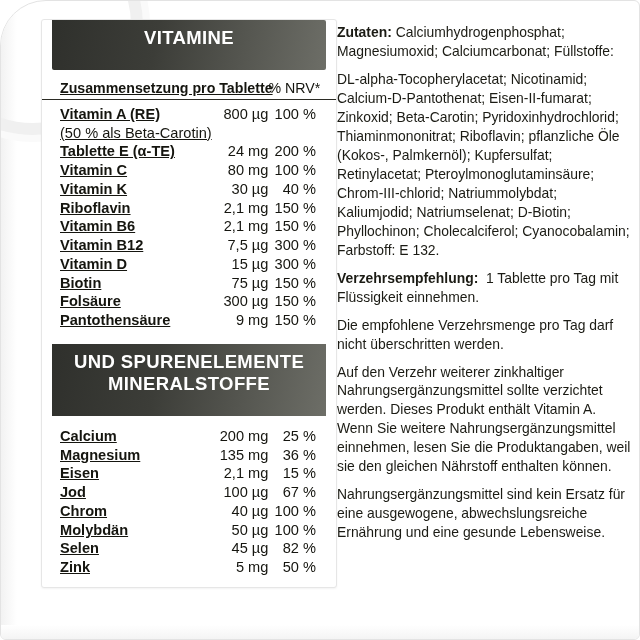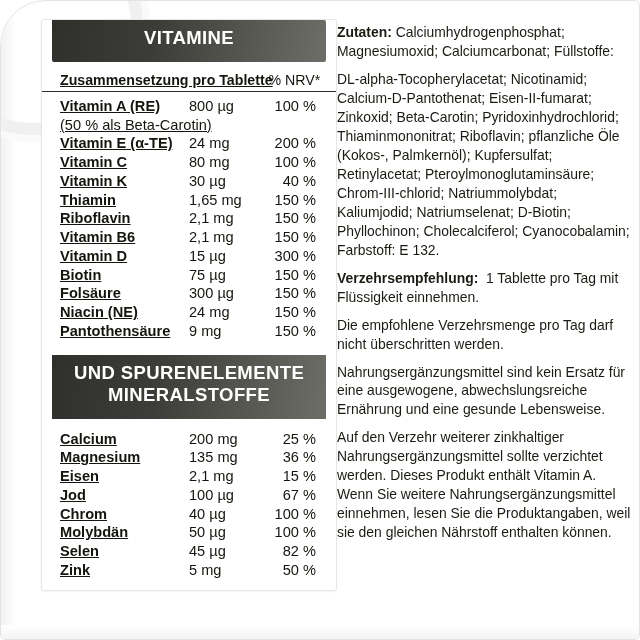--- a/index.html
+++ b/index.html
@@ -76,21 +76,21 @@
   
   .section-banner {
     margin: 0 10px;
     background: linear-gradient(100deg, #2f302c 0%, #3c3d38 38%, #6d6e67 100%);
     color: #ffffff;
     text-align: center;
     font-weight: bold;
     font-size: 18.5px;
     letter-spacing: 0.4px;
     line-height: 1.22;
-    padding: 7px 4px 12px 4px;
+    padding: 7px 4px 20px 4px;
   }
   .section-banner.first {
     margin-top: 0;
     border-radius: 0 2px 2px 2px;
   }
   .banner-line { display: block; }
 
   
   .nutrient-table {
     width: 100%;
@@ -100,21 +100,21 @@
     table-layout: fixed;
   }
   .nutrient-table th,
   .nutrient-table td {
     padding: 0;
     line-height: 1.285;
     vertical-align: baseline;
     white-space: nowrap;
   }
   .col-name   { width: 50%;  text-align: left;  padding-left: 18px !important; text-decoration: underline; }
-  .col-amount { width: 27%;  text-align: left; }
+  .col-amount { width: 27%;  text-align: right; }
   .col-nrv    { width: 23%;  text-align: right; padding-right: 20px !important; }
 
   .table-head th {
     font-weight: normal;
     font-size: 14.2px;
     padding-bottom: 2px !important;
     border-bottom: 1.4px solid #2b2b24;
   }
   .table-head .col-name {
     text-align: left;
@@ -188,67 +188,62 @@
         <tbody id="vitamin-rows">
             <tr class=" row-first">
               <td class="col-name">Vitamin A (RE)</td>
               <td class="col-amount">800 µg</td>
               <td class="col-nrv">100 %</td>
             </tr>
             <tr class="subnote">
               <td class="col-name" colspan="3">(50 % als Beta-Carotin)</td>
             </tr>
             <tr>
-              <td class="col-name">Vitamin E (α-TE)</td>
+              <td class="col-name">Tablette E (α-TE)</td>
               <td class="col-amount">24 mg</td>
               <td class="col-nrv">200 %</td>
             </tr>
             <tr>
               <td class="col-name">Vitamin C</td>
               <td class="col-amount">80 mg</td>
               <td class="col-nrv">100 %</td>
             </tr>
             <tr>
               <td class="col-name">Vitamin K</td>
               <td class="col-amount">30 µg</td>
               <td class="col-nrv">40 %</td>
             </tr>
             <tr>
-              <td class="col-name">Thiamin</td>
-              <td class="col-amount">1,65 mg</td>
-              <td class="col-nrv">150 %</td>
-            </tr>
-            <tr>
               <td class="col-name">Riboflavin</td>
               <td class="col-amount">2,1 mg</td>
               <td class="col-nrv">150 %</td>
             </tr>
             <tr>
               <td class="col-name">Vitamin B6</td>
               <td class="col-amount">2,1 mg</td>
               <td class="col-nrv">150 %</td>
+            </tr>
+            <tr>
+              <td class="col-name">Vitamin B12</td>
+              <td class="col-amount">7,5 µg</td>
+              <td class="col-nrv">300 %</td>
             </tr>
             <tr>
               <td class="col-name">Vitamin D</td>
               <td class="col-amount">15 µg</td>
               <td class="col-nrv">300 %</td>
             </tr>
             <tr>
               <td class="col-name">Biotin</td>
               <td class="col-amount">75 µg</td>
               <td class="col-nrv">150 %</td>
             </tr>
             <tr>
               <td class="col-name">Folsäure</td>
               <td class="col-amount">300 µg</td>
-              <td class="col-nrv">150 %</td>
-            </tr>
-            <tr>
-              <td class="col-name">Niacin (NE)</td>
-              <td class="col-amount">24 mg</td>
               <td class="col-nrv">150 %</td>
             </tr>
             <tr>
               <td class="col-name">Pantothensäure</td>
               <td class="col-amount">9 mg</td>
               <td class="col-nrv">150 %</td>
             </tr>
           </tbody>
       </table>
 
@@ -323,20 +318,20 @@
 
       <p><span class="lead-label">Zutaten:</span><span> </span><span>Calciumhydrogenphosphat; Magnesiumoxid; Calciumcarbonat; Füllstoffe:</span></p>
 
 
       <p>DL-alpha-Tocopherylacetat; Nicotinamid; Calcium-D-Pantothenat; Eisen-II-fumarat; Zinkoxid; Beta-Carotin; Pyridoxinhydrochlorid; Thiaminmononitrat; Riboflavin; pflanzliche Öle (Kokos-, Palmkernöl); Kupfersulfat; Retinylacetat; Pteroylmonoglutaminsäure; Chrom-III-chlorid; Natriummolybdat; Kaliumjodid; Natriumselenat; D-Biotin; Phyllochinon; Cholecalciferol; Cyanocobalamin; Farbstoff: E 132.</p>
 
       <p><span class="lead-label">Verzehrsempfehlung:</span><span>&nbsp; </span><span>1 Tablette pro Tag mit Flüssigkeit einnehmen.</span></p>
 
       <p>Die empfohlene Verzehrsmenge pro Tag darf nicht überschritten werden.</p>
 
+      <p>Auf den Verzehr weiterer zinkhaltiger Nahrungsergänzungsmittel sollte verzichtet werden. Dieses Produkt enthält Vitamin A. Wenn Sie weitere Nahrungsergänzungsmittel einnehmen, lesen Sie die Produktangaben, weil sie den gleichen Nährstoff enthalten können.</p>
+
       <p>Nahrungsergänzungsmittel sind kein Ersatz für eine ausgewogene, abwechslungsreiche Ernährung und eine gesunde Lebensweise.</p>
-
-      <p>Auf den Verzehr weiterer zinkhaltiger Nahrungsergänzungsmittel sollte verzichtet werden. Dieses Produkt enthält Vitamin A. Wenn Sie weitere Nahrungsergänzungsmittel einnehmen, lesen Sie die Produktangaben, weil sie den gleichen Nährstoff enthalten können.</p>
 
     </div>
   </div>
 
 </div>
 
 </body></html>

